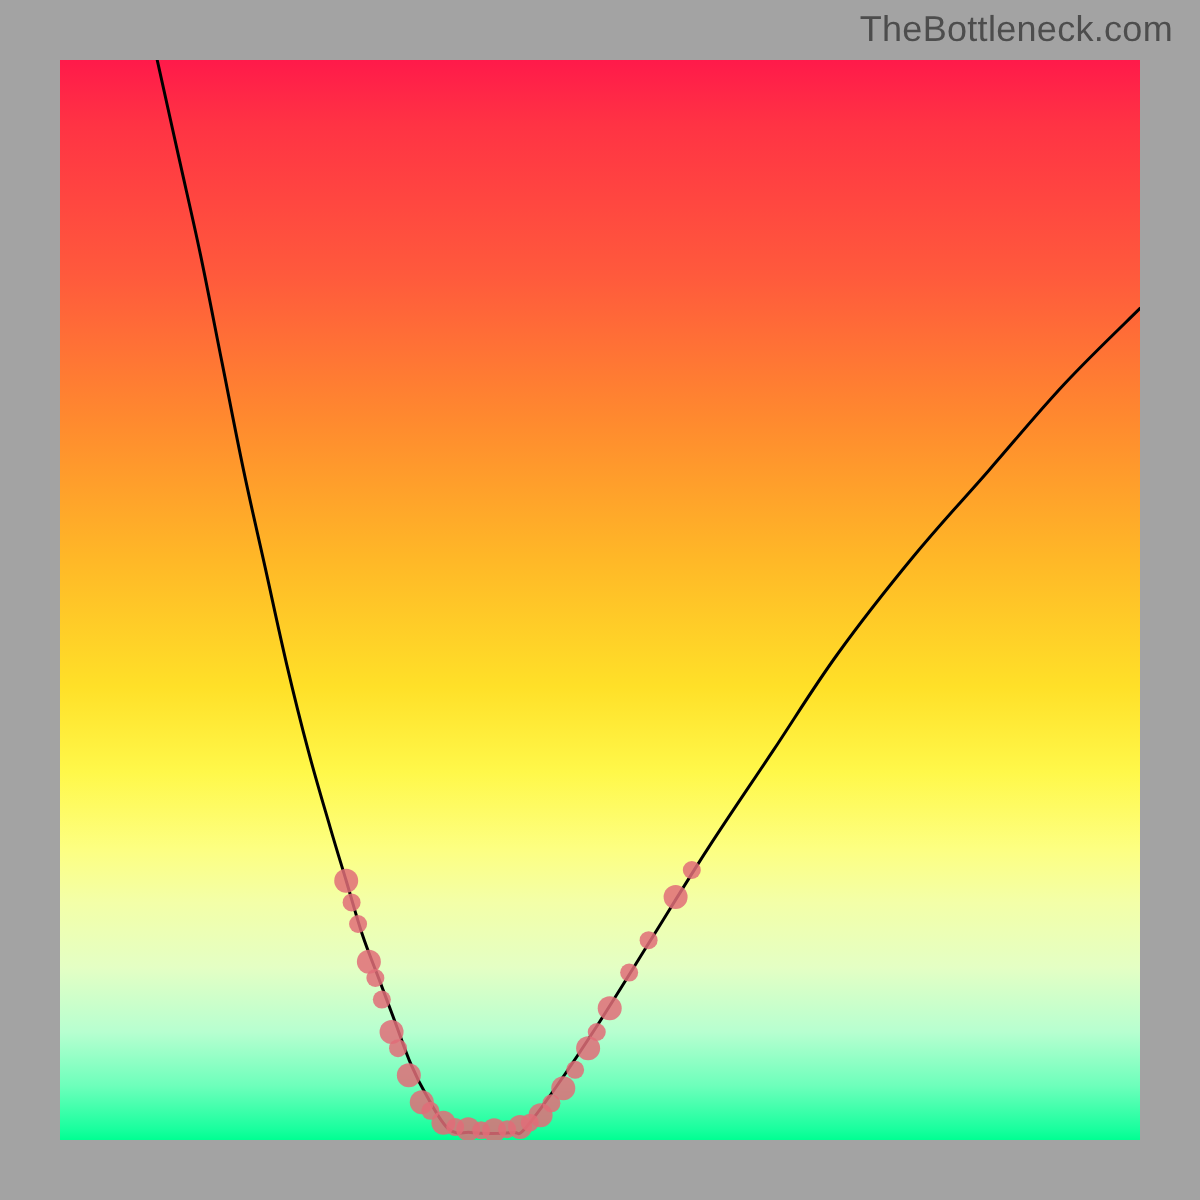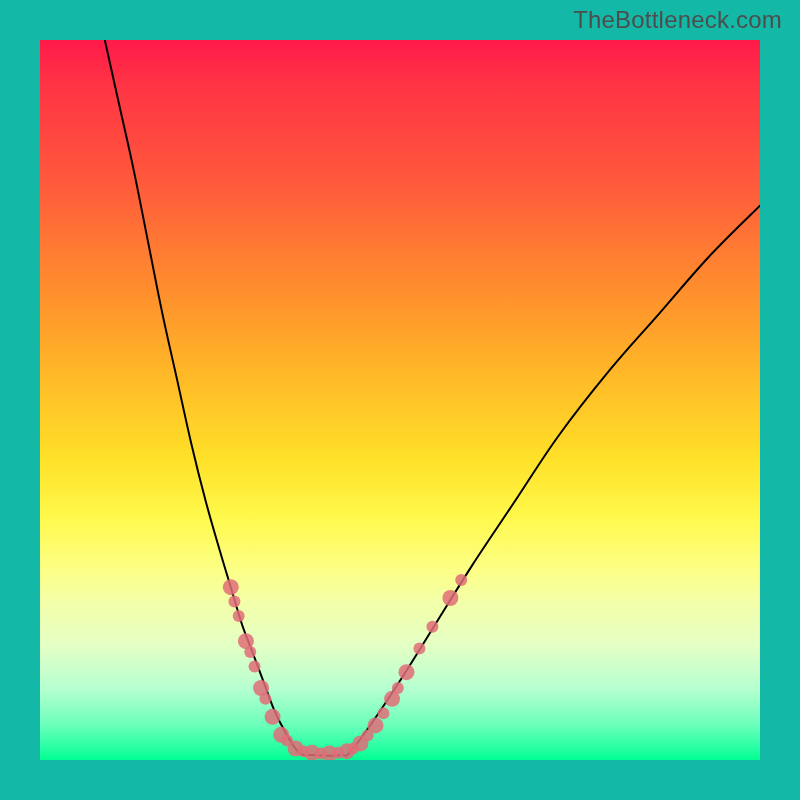--- a/index.html
+++ b/index.html
@@ -10,21 +10,21 @@
     background: #000;
     overflow: hidden;
     font-family: Arial, Helvetica, sans-serif;
   }
   .frame {
     position: absolute;
     left: 0;
     top: 0;
     width: 800px;
     height: 800px;
-    background: #14b8a6;
+    background: #a3a3a3;
   }
   .plot-area {
     position: absolute;
     left: 40px;
     top: 40px;
     width: 720px;
     height: 720px;
     overflow: hidden;
   }
   .gradient-bg {

